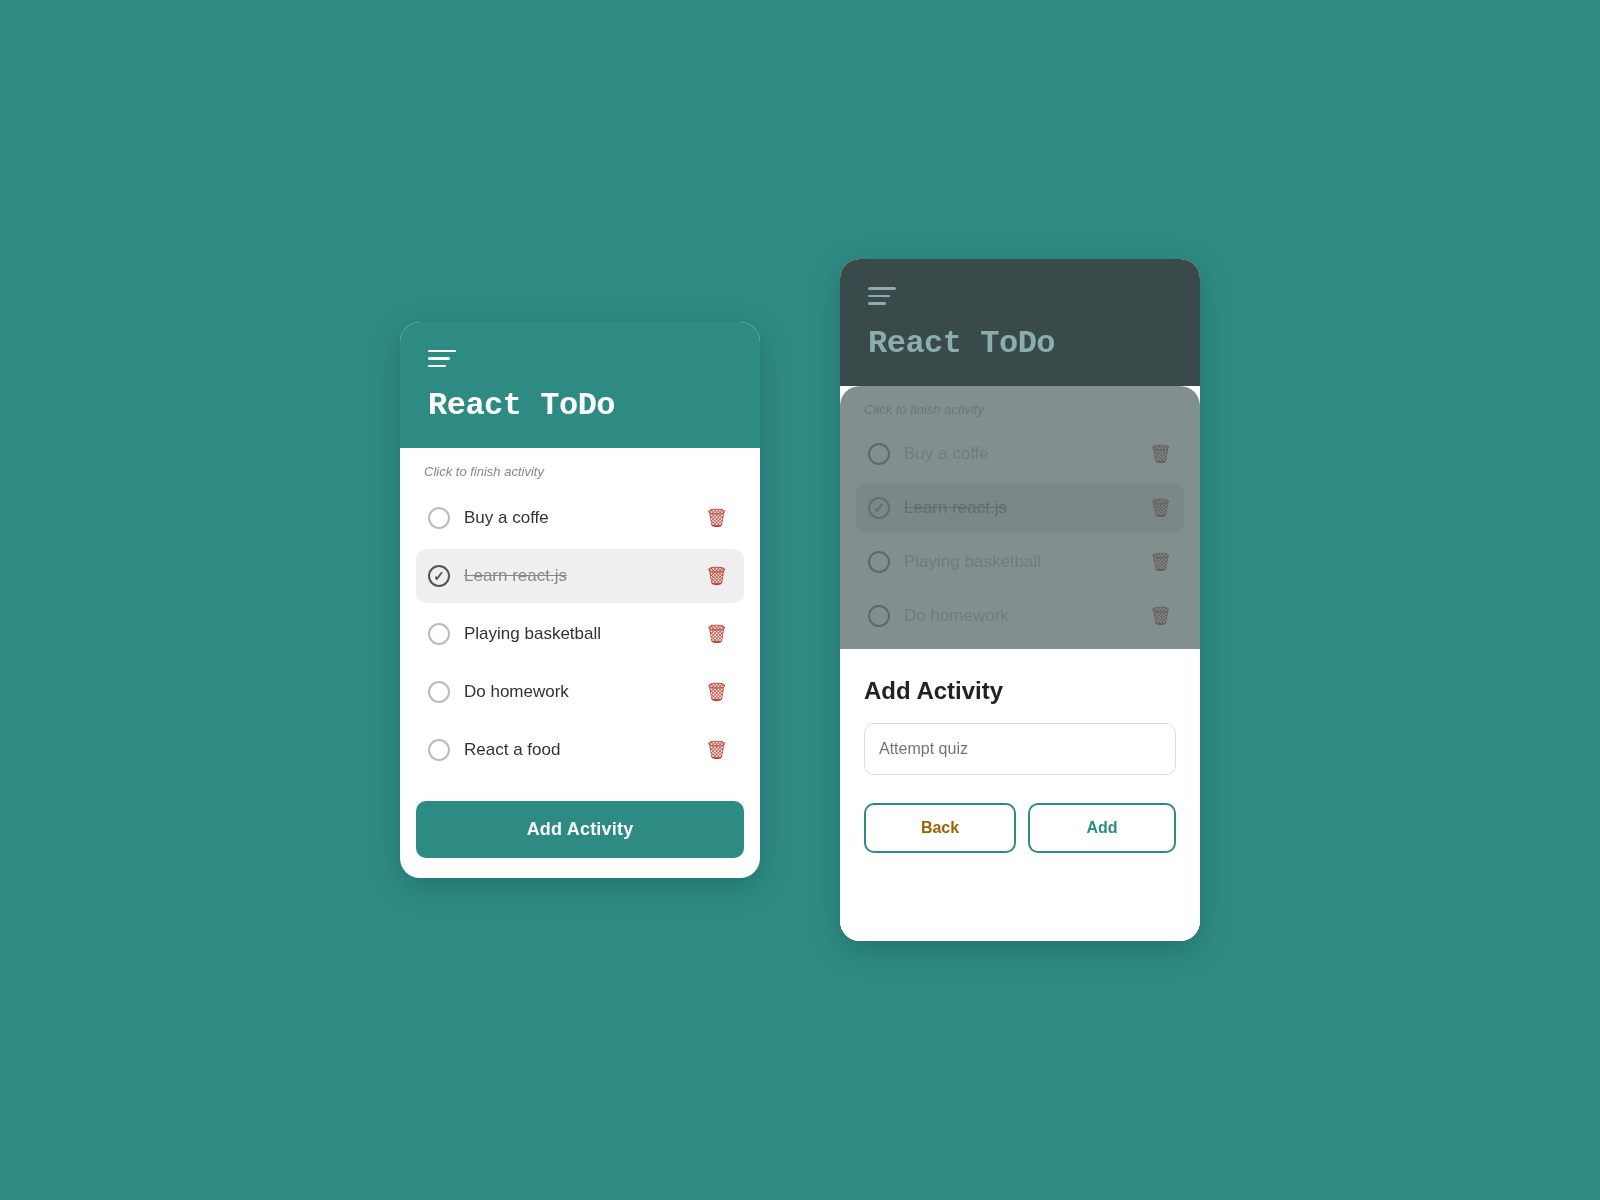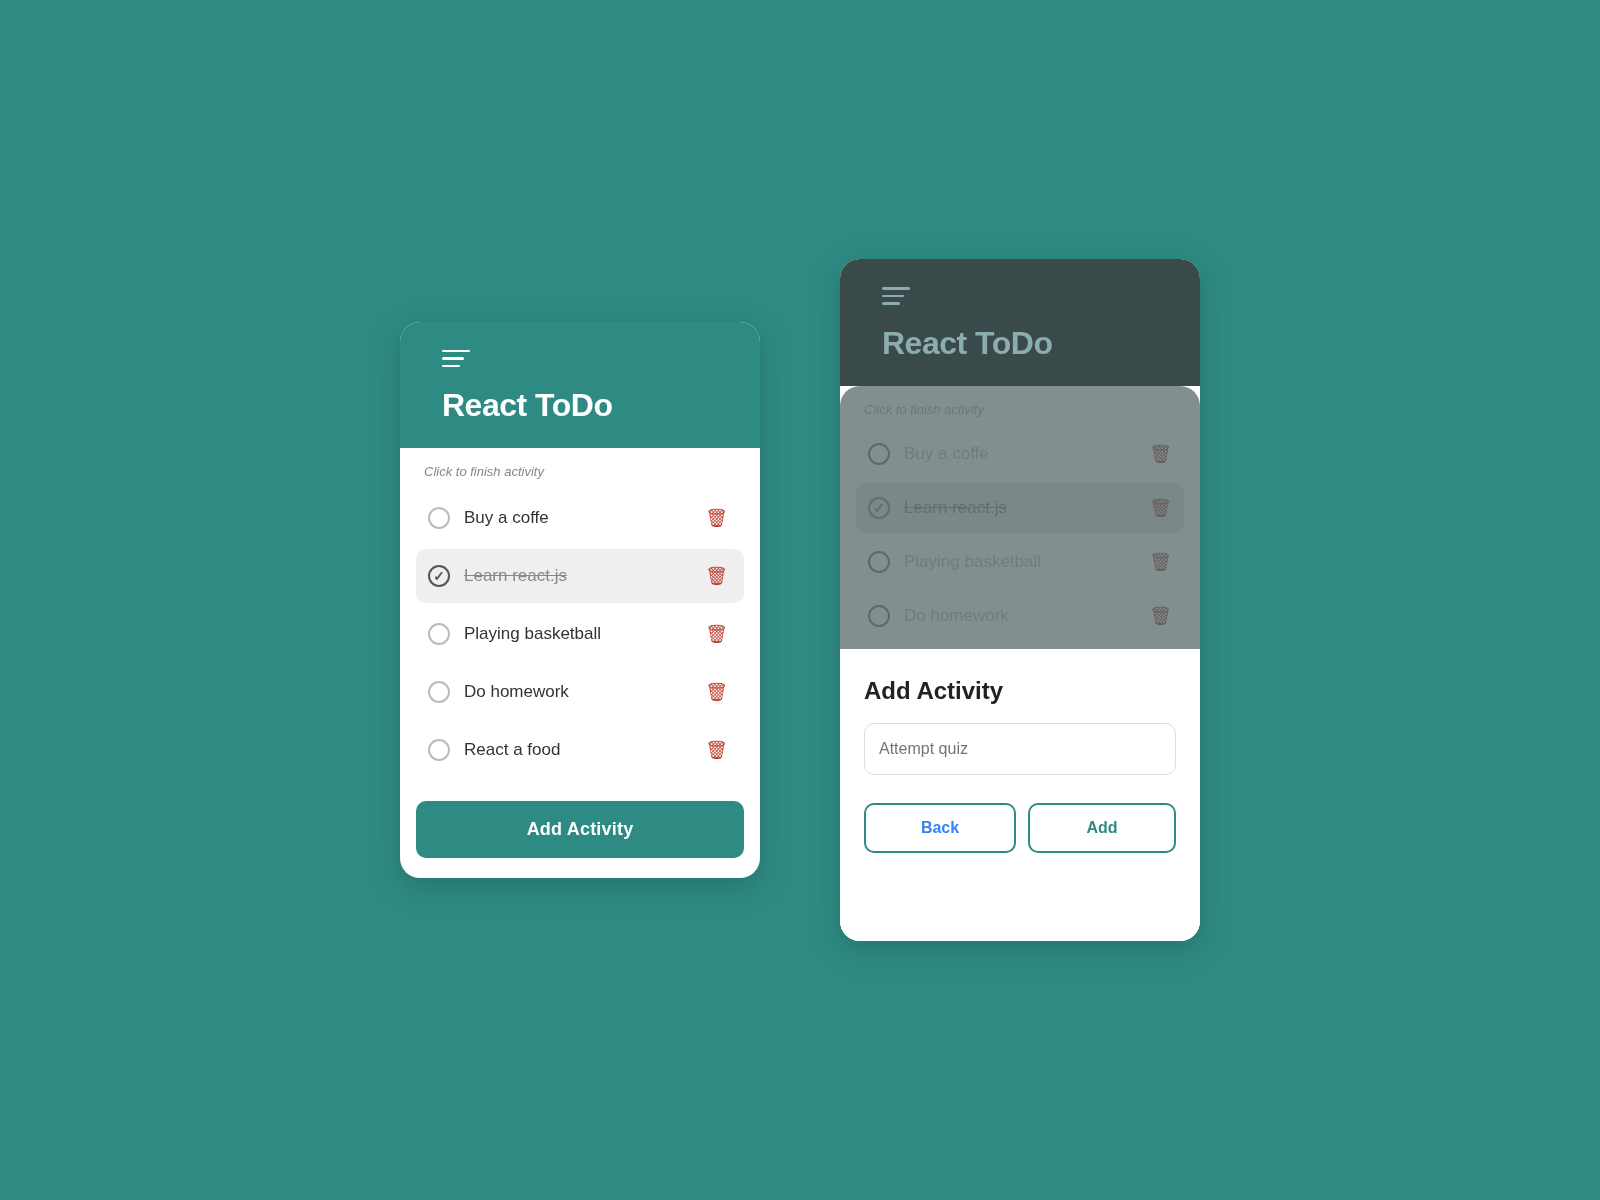--- a/index.html
+++ b/index.html
@@ -20,21 +20,22 @@
       border-radius: 20px;
       width: 360px;
       overflow: hidden;
       box-shadow: 0 8px 32px rgba(0,0,0,0.18);
       display: flex;
       flex-direction: column;
     }
 
     .card-header {
       background: #2e8b84;
-      padding: 28px 28px 24px 42px;
+      padding: 28px 28px 24px 28px;
+      font-family: Liberation Mono, monospace;
     }
 
     .hamburger-icon {
       display: flex;
       flex-direction: column;
       gap: 5px;
       margin-bottom: 20px;
     }
     .hamburger-icon span {
       display: block;
@@ -204,21 +205,21 @@
     .dialog-buttons {
       display: flex;
       gap: 12px;
     }
 
     .btn-back {
       flex: 1;
       padding: 14px;
       border: 2px solid #2e8b84;
       background: #fff;
-      color: #3b82f6;
+      color: #a16207;
       border-radius: 10px;
       font-size: 16px;
       font-weight: 600;
       cursor: pointer;
     }
 
     .btn-add {
       flex: 1;
       padding: 14px;
       border: none;

